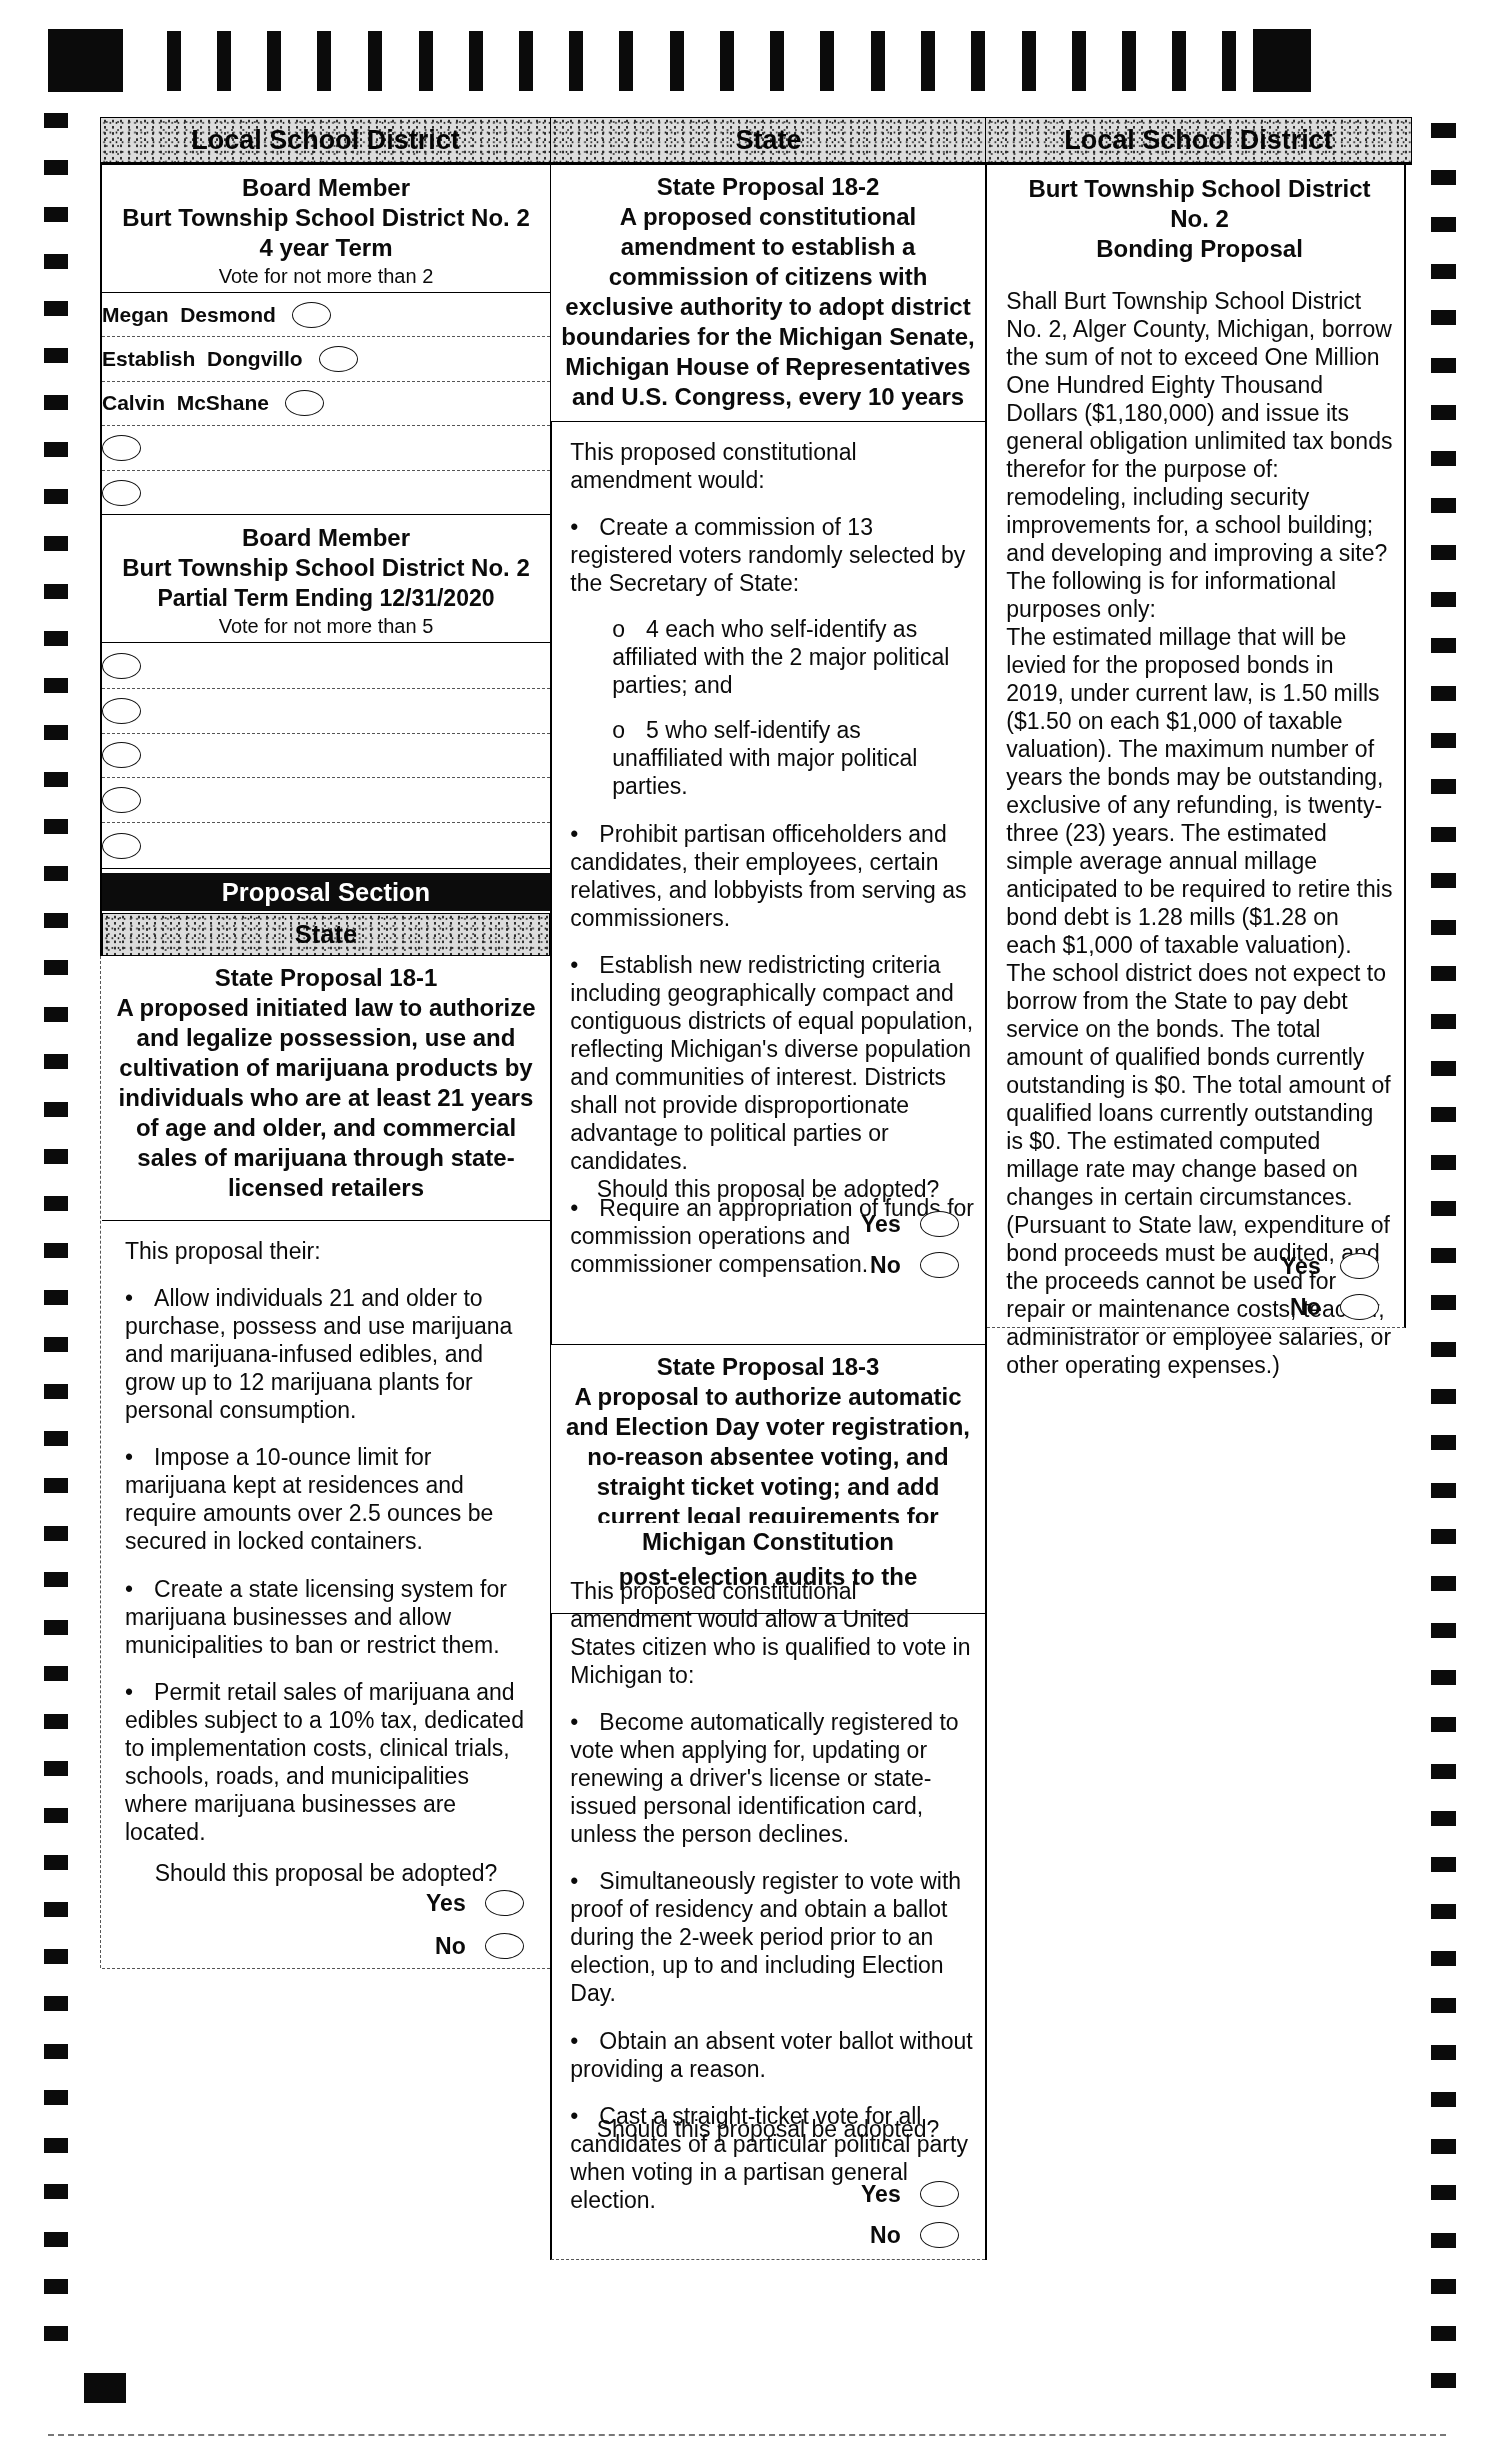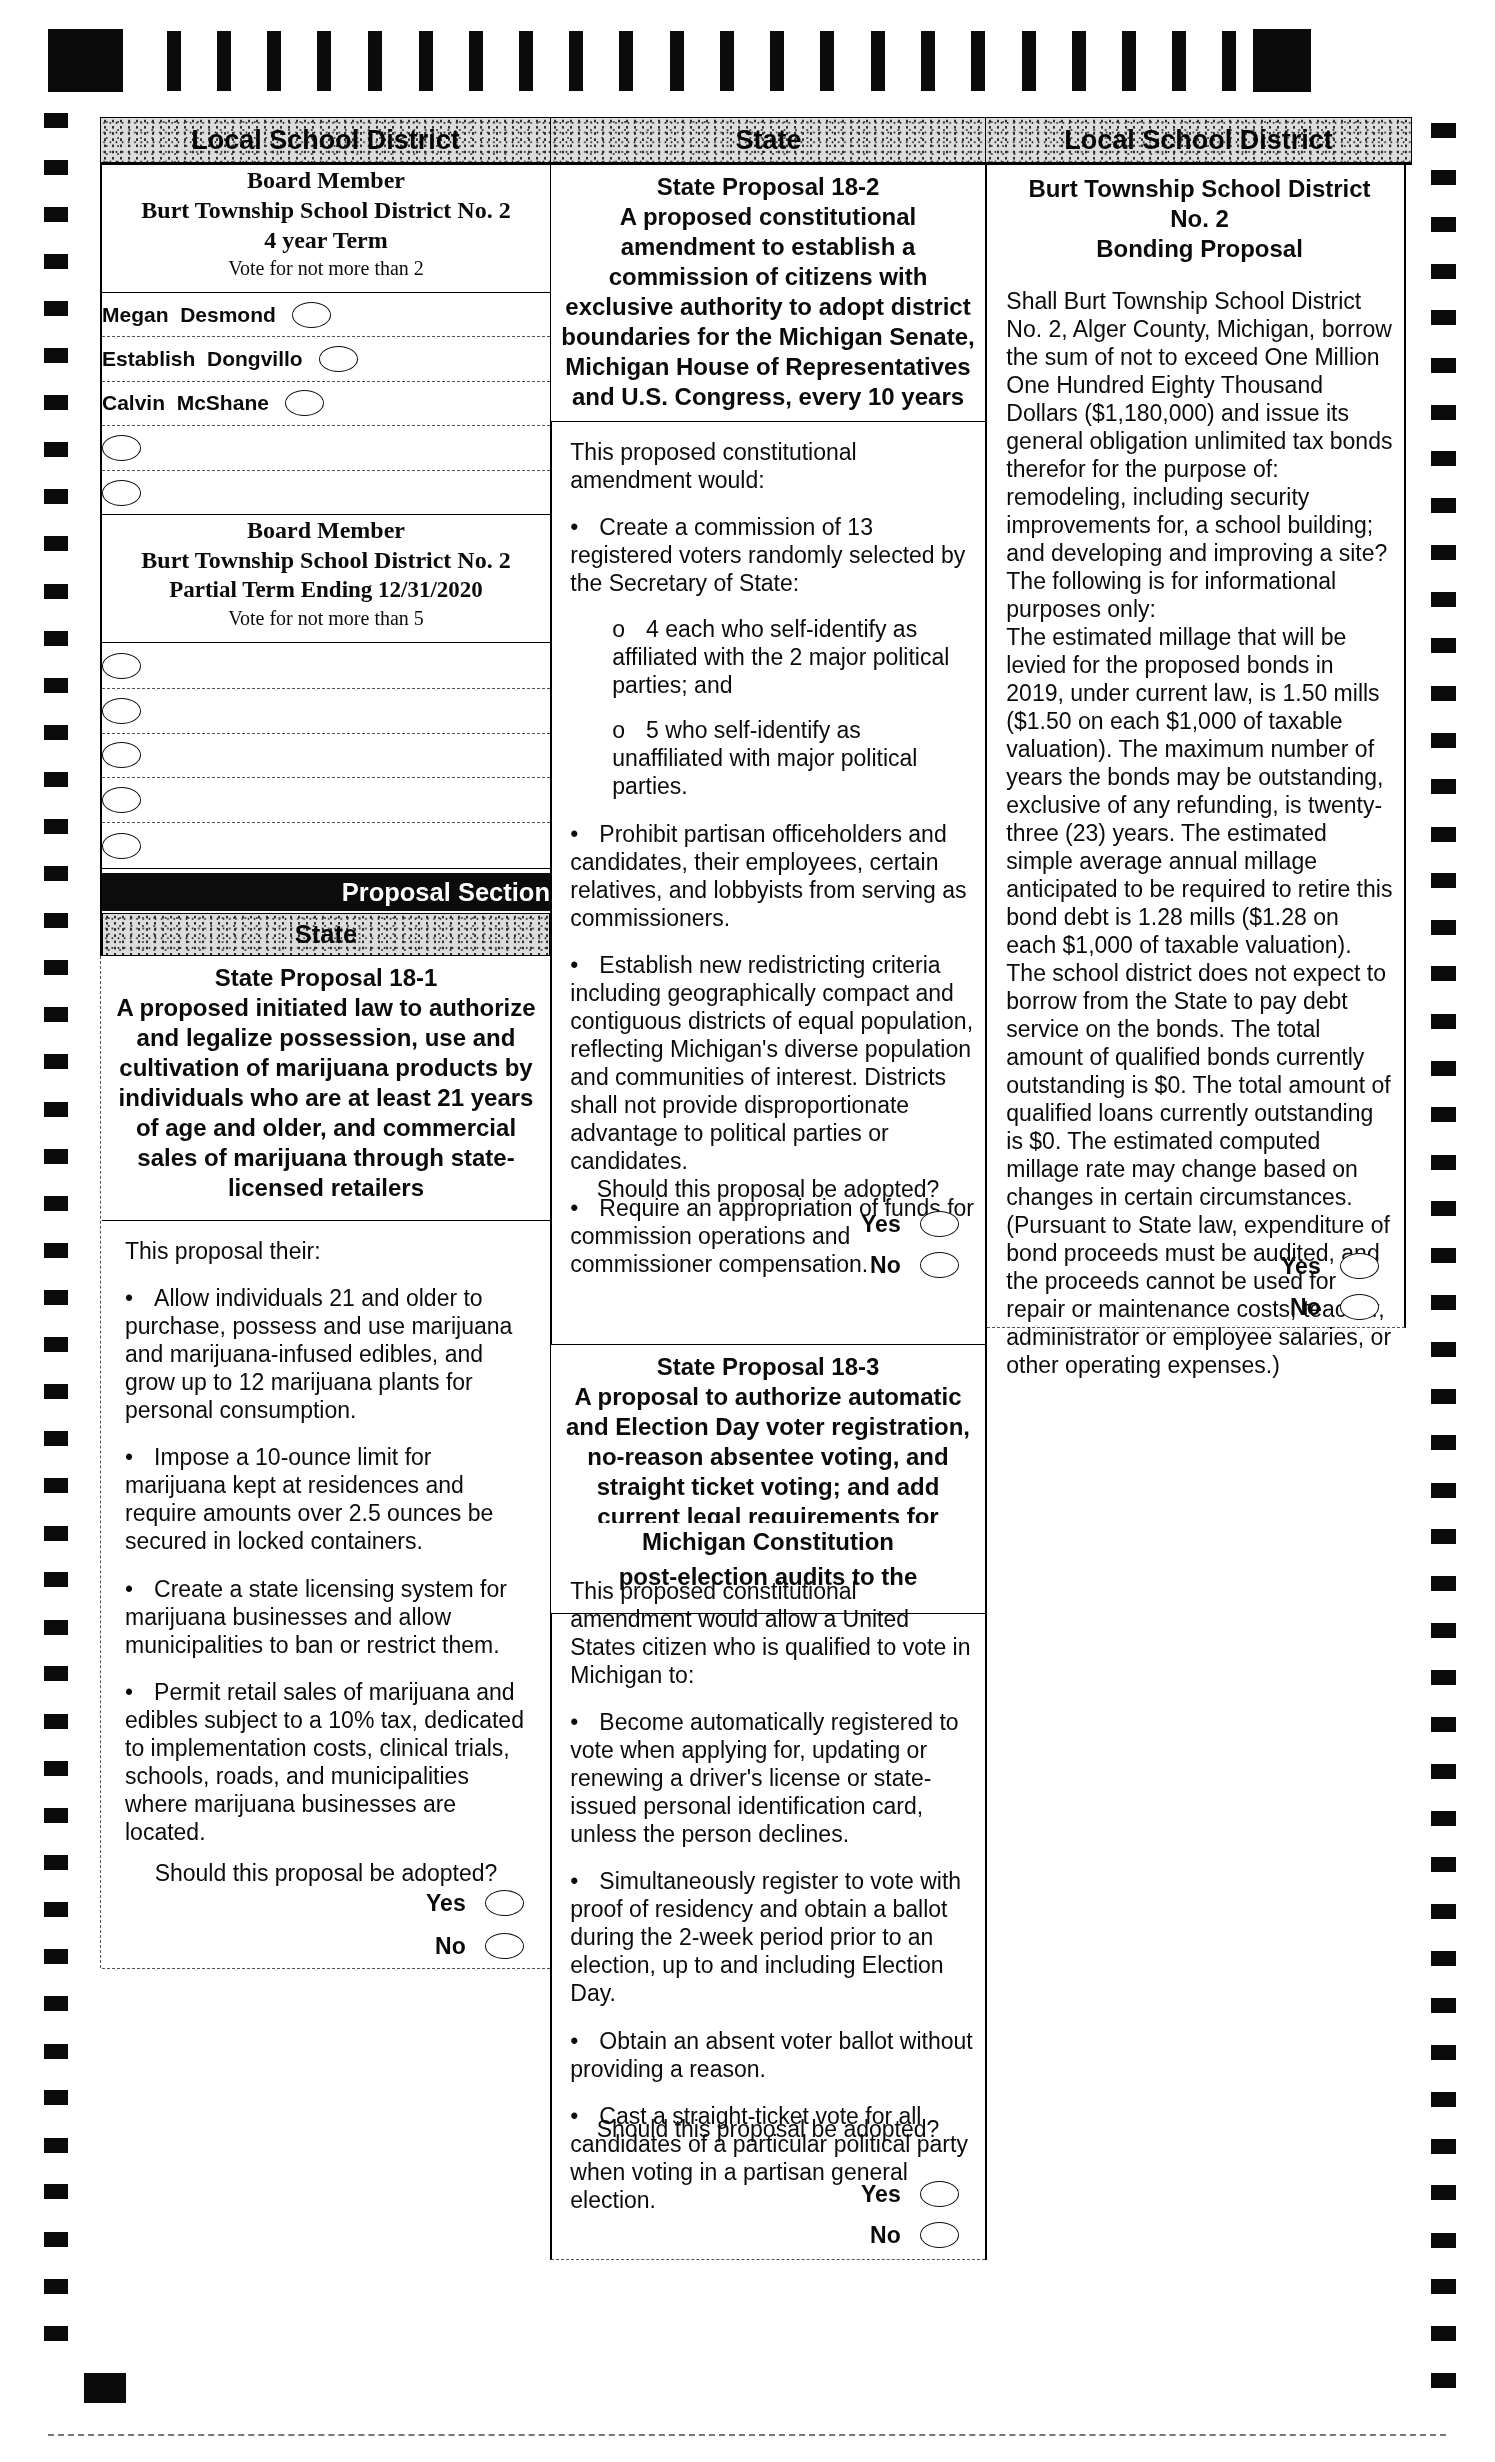--- a/index.html
+++ b/index.html
@@ -16,32 +16,32 @@
       radial-gradient(circle, #1a1a1a 0 0.8px, transparent 1.1px);
     background-size:8px 6.2px,11.4px 8px,6.2px 9.7px;
   }
   .band-cell{
     position:absolute;top:117px;height:48px;border:1.8px solid #000;border-bottom-width:3.5px;
     display:flex;align-items:center;justify-content:center;
     font-weight:700;font-size:27px;box-sizing:border-box;color:#050505;
   }
   .vline{position:absolute;width:1.8px;background:#000;}
   .vdash{position:absolute;width:0;border-left:1.8px dashed #555;}
-  .hdrbox{position:absolute;box-sizing:border-box;text-align:center;background:#fff;font-family:Liberation Serif, serif;}
+  .hdrbox{position:absolute;box-sizing:border-box;text-align:center;padding-top:8px;background:#fff;}
   .t{font-weight:700;font-size:24px;line-height:30px;}
   .tp{font-weight:700;font-size:23px;line-height:30px;}
   .instr{font-size:20px;line-height:26px;}
   .rows{position:absolute;box-sizing:border-box;display:grid;}
   .row{display:flex;align-items:center;justify-content:flex-start;box-sizing:border-box;
        border-bottom:1.8px dashed #555;padding-right:24.6px;}
   .row.last{border-bottom:none;}
   .name{font-weight:700;font-size:21px;white-space:pre;margin-right:16px;}
   .oval{width:37px;height:24px;border:1.8px solid #101010;border-radius:50%;background:#fff;flex:0 0 auto;}
   .barblack{position:absolute;background:#0c0c0c;color:#fff;display:flex;align-items:center;
-            justify-content:flex-end;font-weight:700;font-size:25.5px;box-sizing:border-box;}
+            justify-content:center;font-weight:700;font-size:25.5px;box-sizing:border-box;}
   .barstate{position:absolute;border:1.8px solid #000;display:flex;align-items:center;justify-content:center;
             font-weight:700;font-size:25.5px;box-sizing:border-box;color:#050505;}
   .titlebox{position:absolute;box-sizing:border-box;text-align:center;font-weight:700;
             font-size:24px;line-height:30px;padding:7px 3.5px;background:#fff;}
   .bodyc{position:absolute;box-sizing:border-box;font-size:23px;line-height:28px;}
   .bodyc p{margin:0;}
   .intro{margin-top:10.6px !important;}
   .bullet{margin-top:19.3px !important;}
   .bchar{padding-right:21px;}
   .sub{margin:17.6px 0 0 42px !important;}

